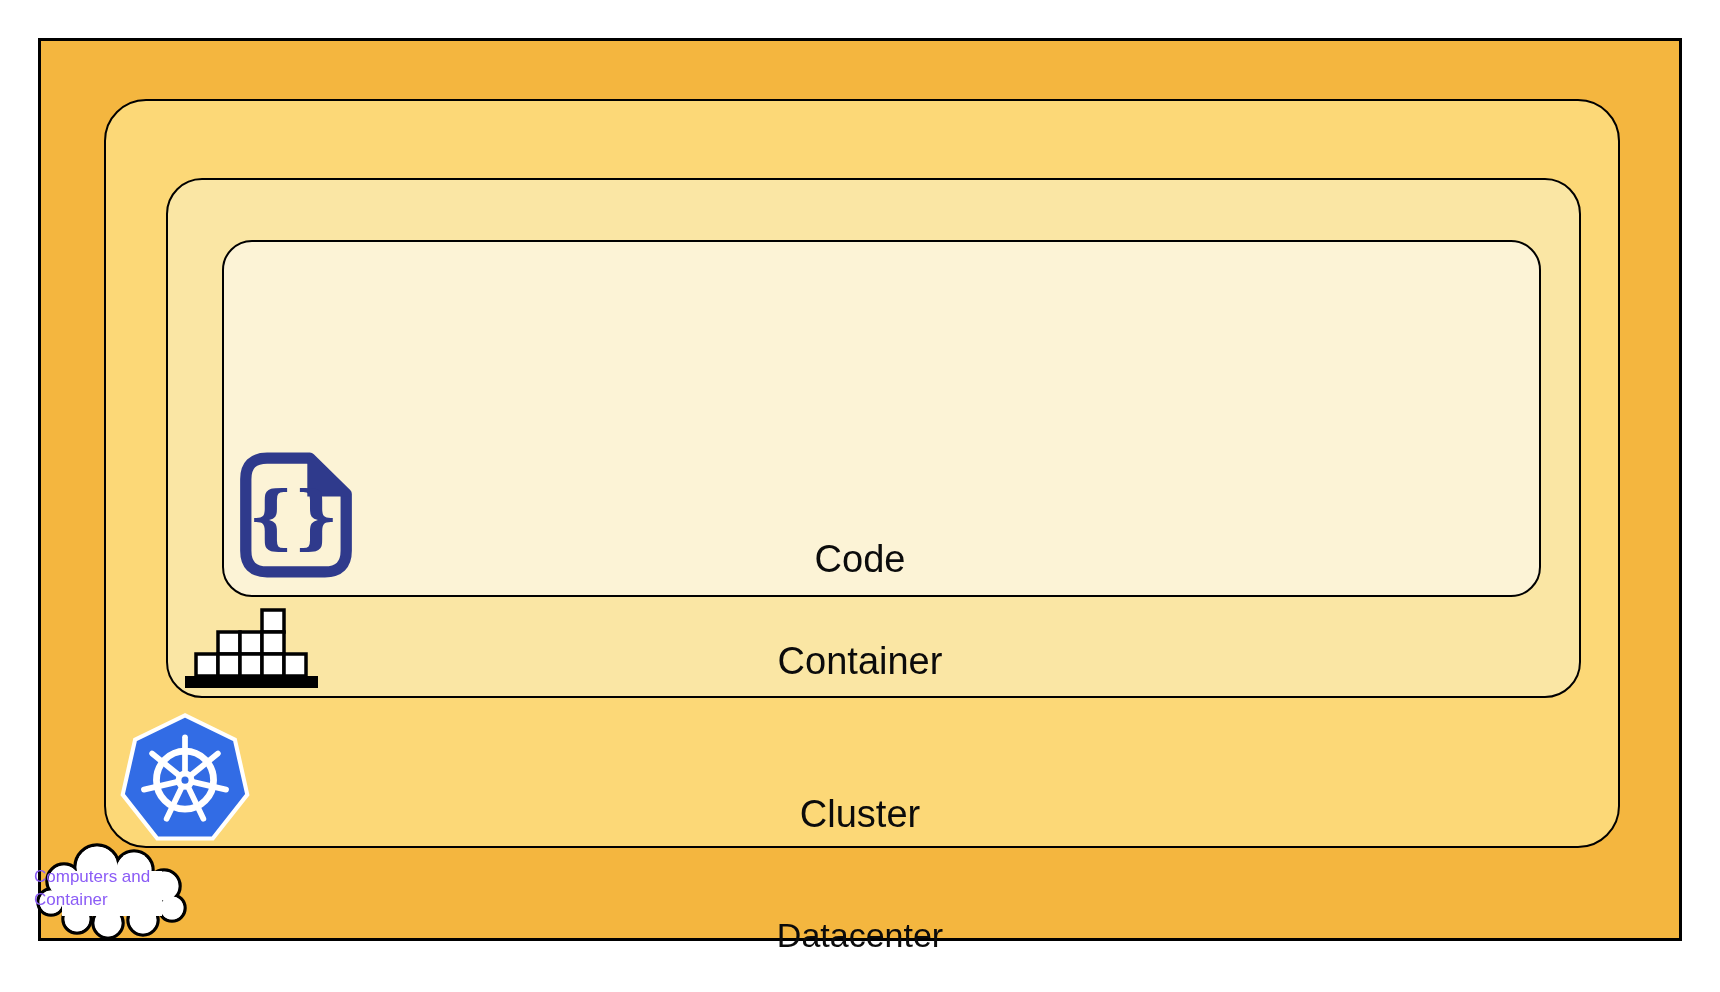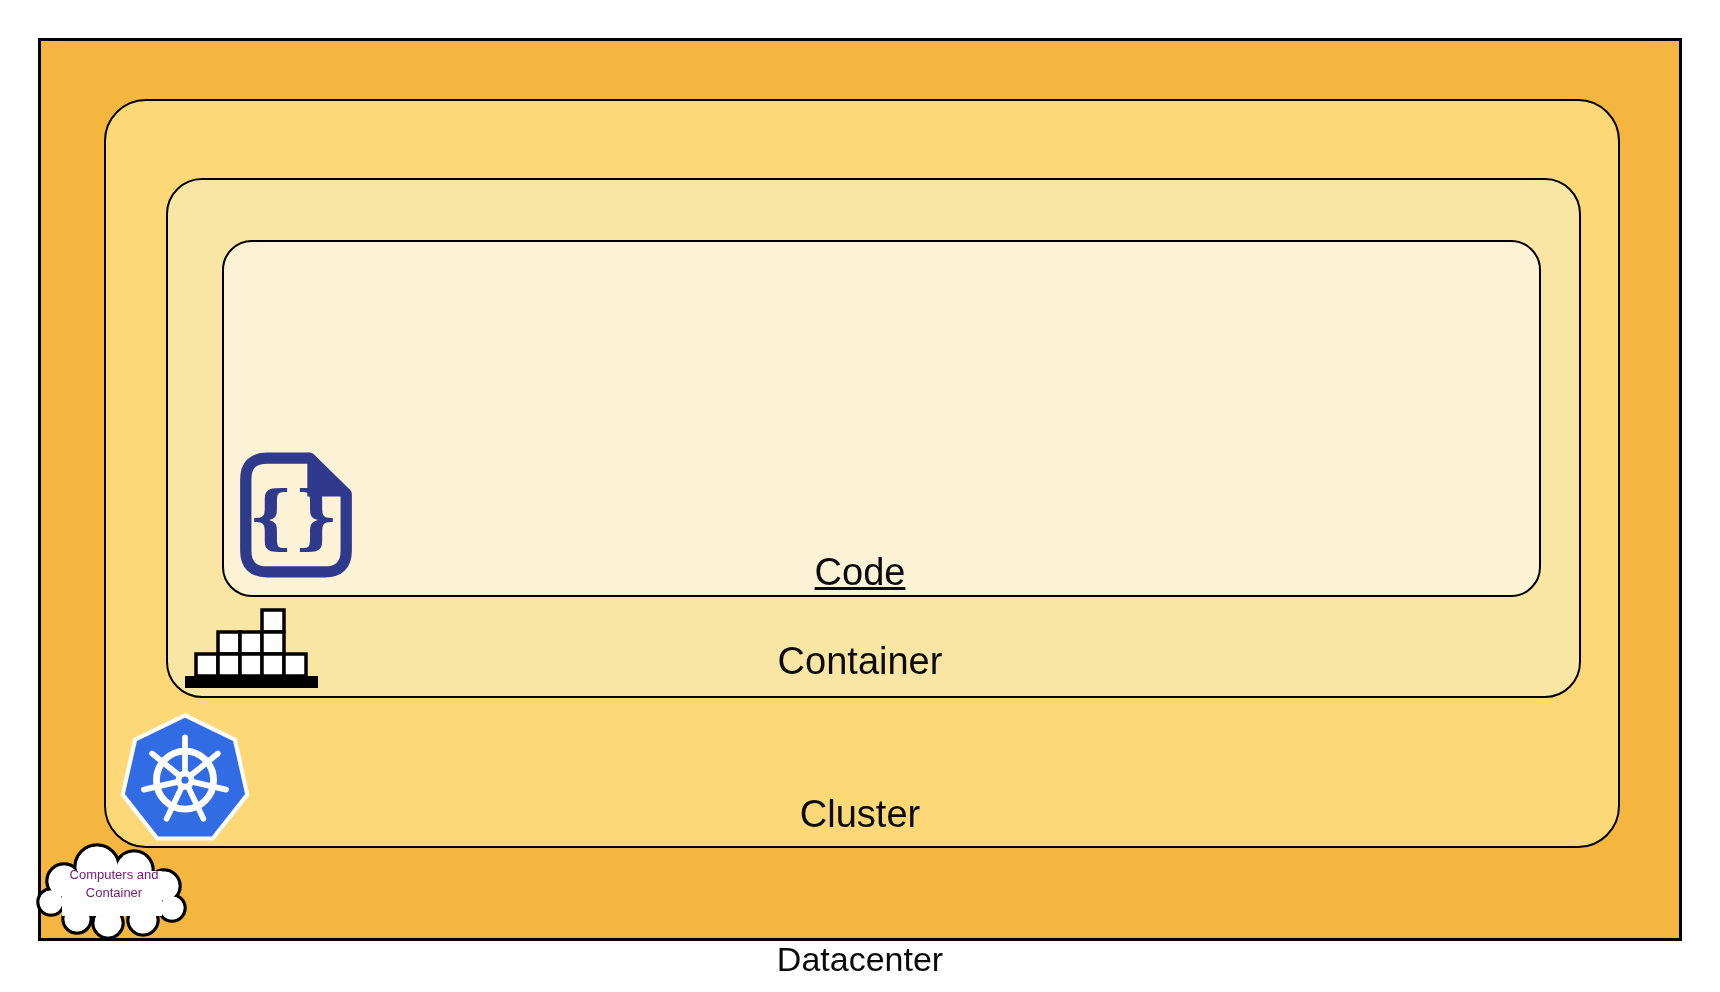--- a/index.html
+++ b/index.html
@@ -9,34 +9,34 @@
   }
   .layer{position:absolute;box-sizing:border-box;border:2px solid #000;}
   .layer-datacenter{left:38px;top:38px;width:1644px;height:903px;border-width:3px;border-radius:0;}
   .layer-cluster{left:104px;top:99px;width:1516px;height:749px;border-radius:42px;}
   .layer-container{left:166px;top:178px;width:1415px;height:520px;border-radius:36px;}
   .layer-code{left:222px;top:240px;width:1319px;height:357px;border-radius:30px;}
   .layer-label{
     position:absolute;left:38px;width:1644px;text-align:center;
     font-size:38px;line-height:1.15;color:#0b0b0b;white-space:nowrap;
   }
-  .label-code{top:551px;text-decoration:underline;}
+  .label-code{top:538px;}
   .label-container{top:640px;}
   .label-cluster{top:793px;text-align:center;}
   .dc-line{position:absolute;left:38px;width:1644px;text-align:center;font-size:34px;line-height:1.05;color:#0b0b0b;white-space:nowrap;}
   .dc-line1{top:868px;}
-  .dc-line2{top:942px;}
+  .dc-line2{top:918px;}
   .icon{position:absolute;}
   .icon-code{left:237px;top:452px;width:118px;height:126px;}
   .icon-container{left:183px;top:604px;width:136px;height:86px;}
   .icon-k8s{left:117px;top:707px;width:136px;height:138px;}
   .icon-cloud{left:34px;top:841px;width:160px;height:102px;}
   .cloud-text{
-    position:absolute;left:34px;top:866px;width:160px;text-align:center;
-    font-size:13px;line-height:1.35;color:#701a75;
+    position:absolute;left:34px;top:866px;width:160px;text-align:left;
+    font-size:17px;line-height:1.35;color:#8b5cf6;
   }
 </style>
 </head>
 <body>
 
 <div class="canvas">
 
   <div class="layer layer-datacenter" style="background-color: rgb(244, 182, 63);"></div>
   <div class="layer layer-cluster" style="background-color: rgb(252, 216, 119);"></div>
   <div class="layer layer-container" style="background-color: rgb(250, 230, 164);"></div>

